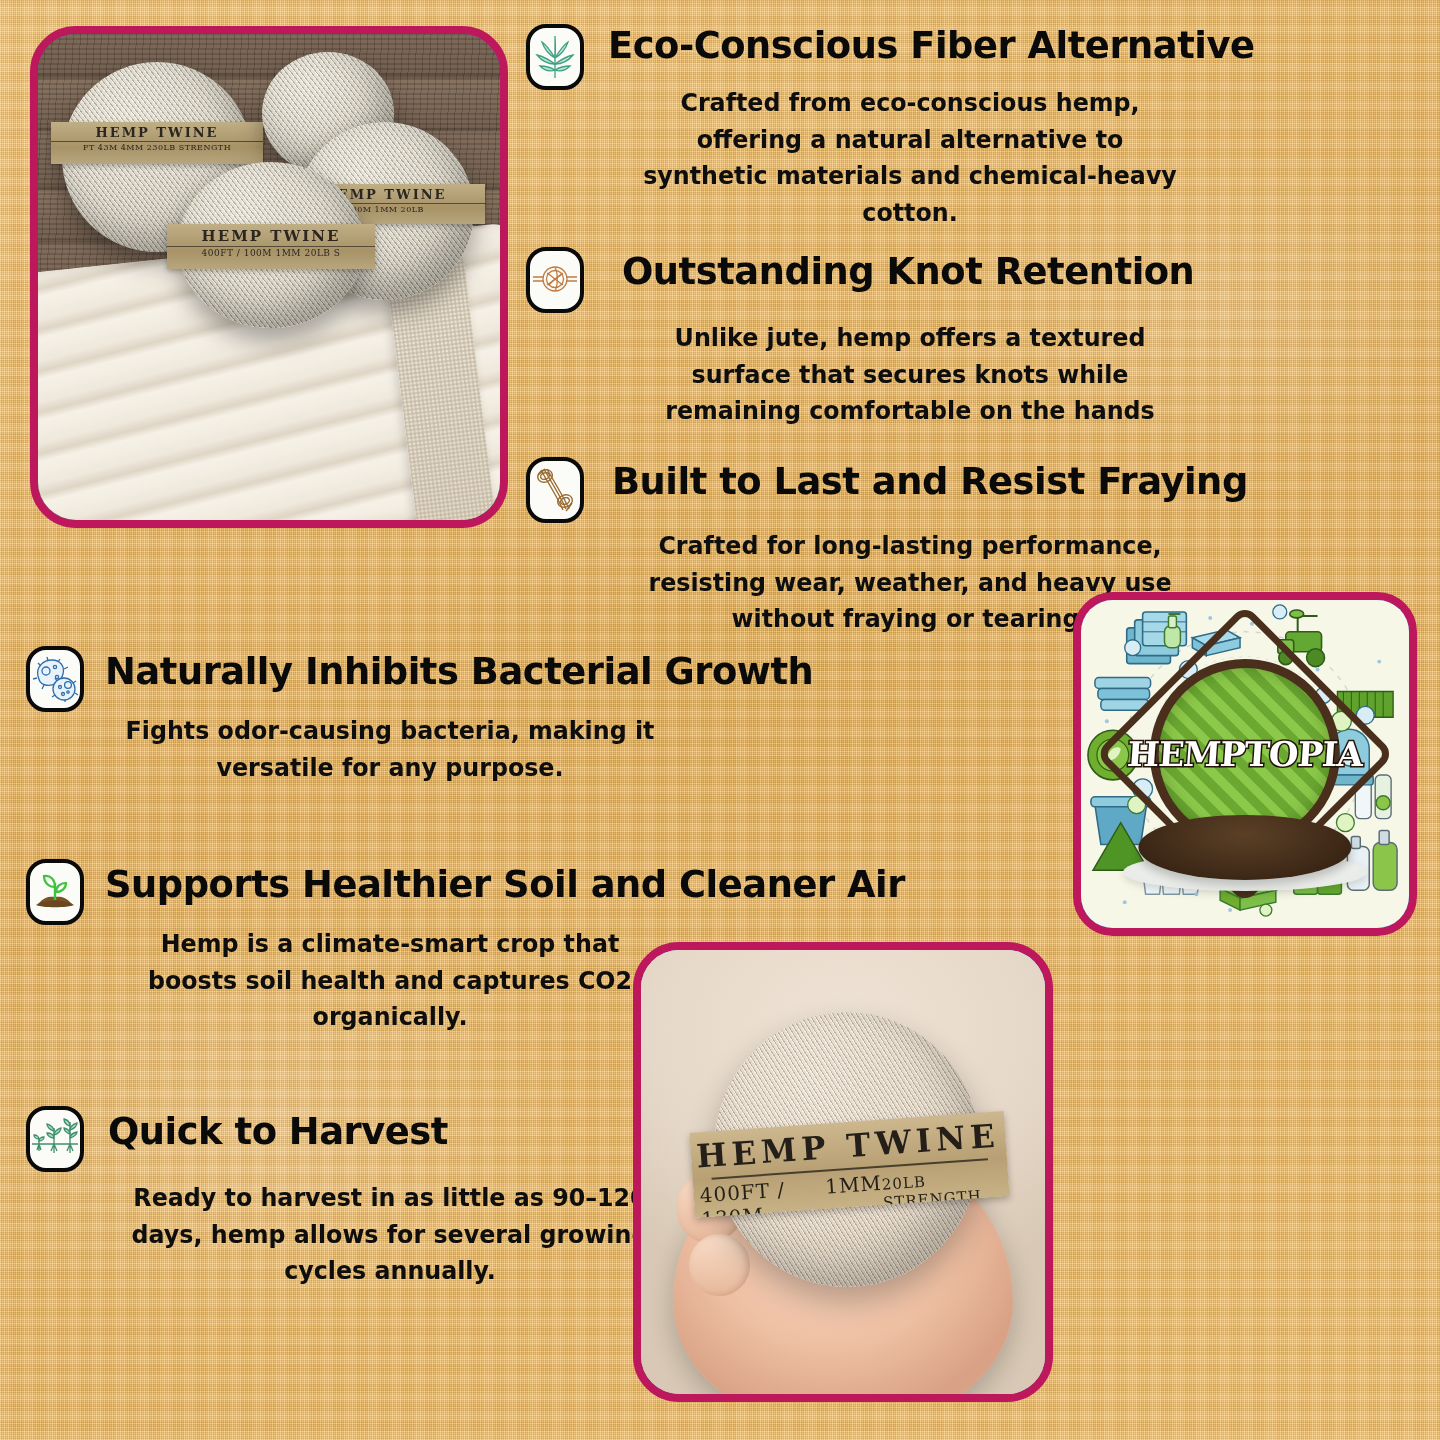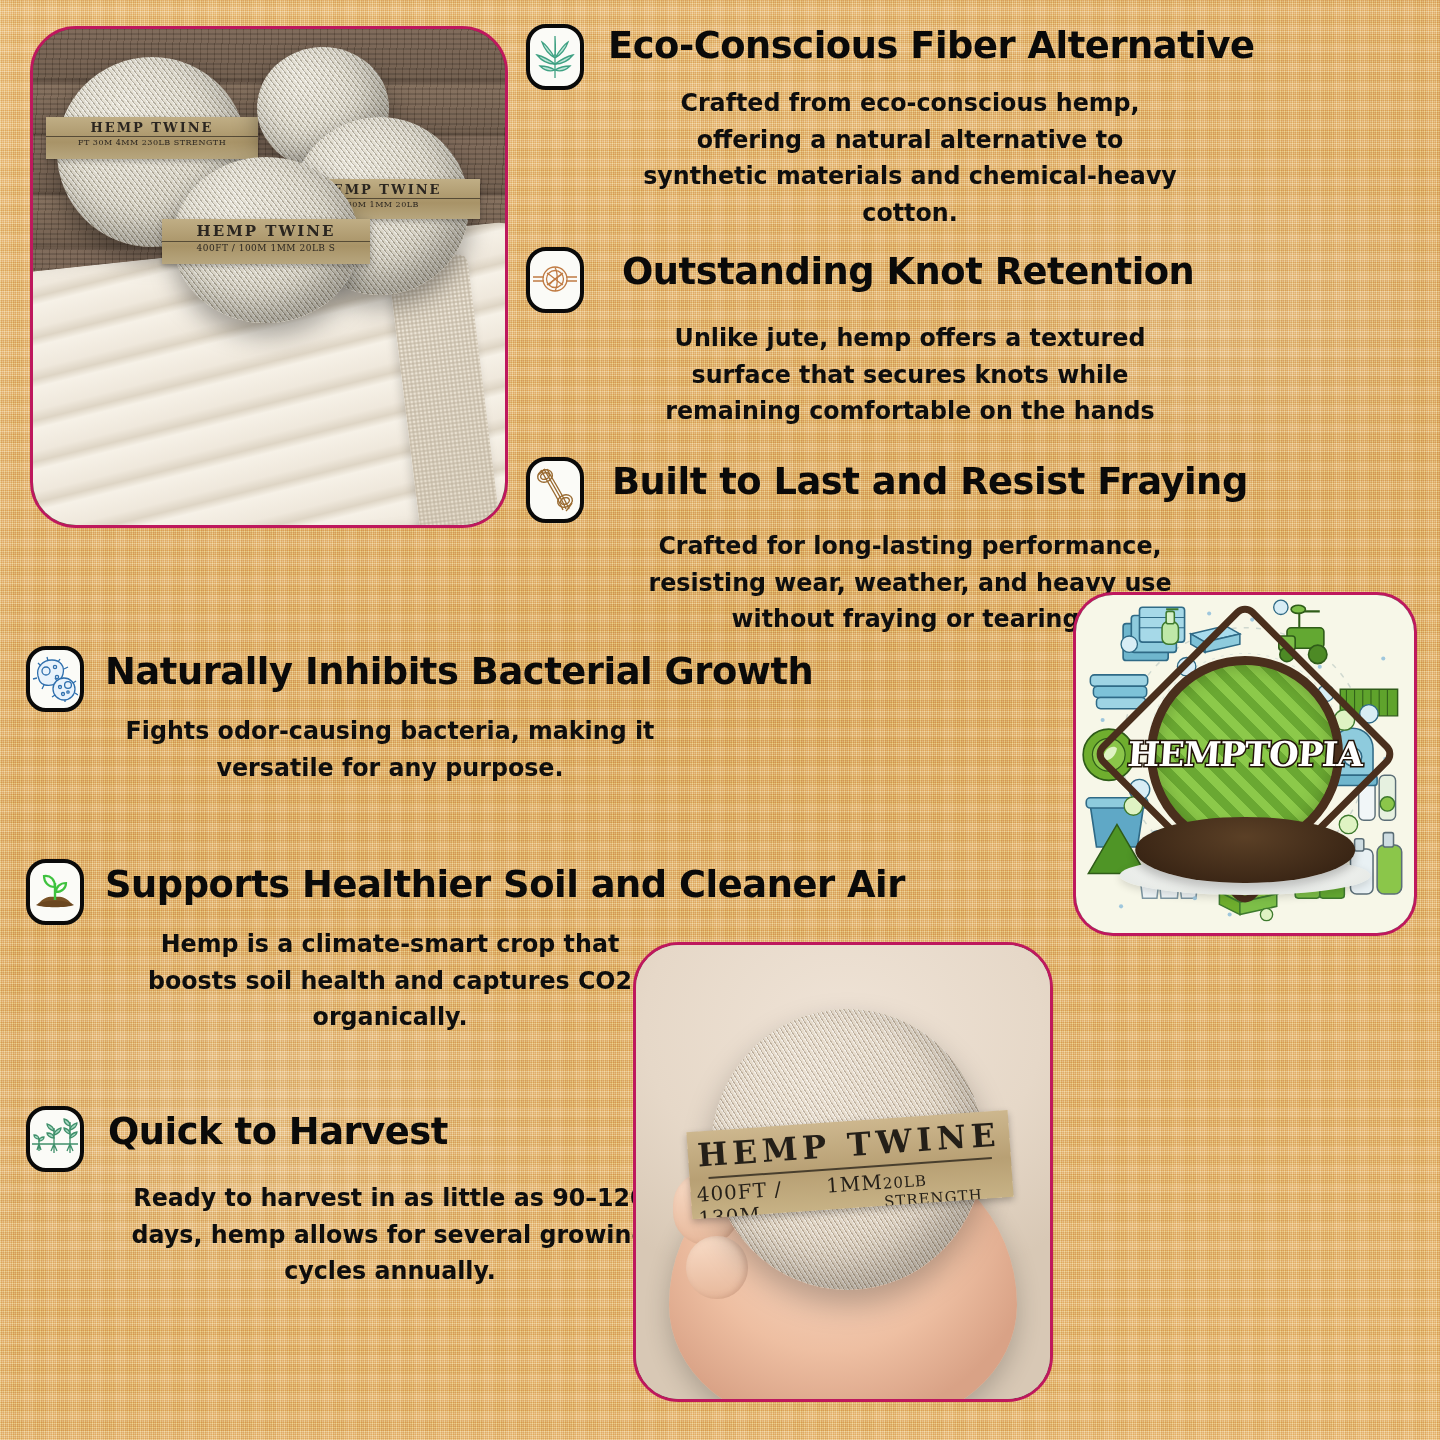--- a/index.html
+++ b/index.html
@@ -61,25 +61,25 @@
       radial-gradient(ellipse 480px 300px at 18% 78%, rgba(255,246,226,0.20), rgba(255,246,226,0) 70%),
       radial-gradient(ellipse 420px 260px at 84% 22%, rgba(255,246,226,0.16), rgba(255,246,226,0) 70%),
       radial-gradient(ellipse 520px 340px at 52% 46%, rgba(186,126,62,0.14), rgba(186,126,62,0) 72%),
       linear-gradient(160deg, #e2b075 0%, #d59f63 45%, #dfab6e 100%);
     background-blend-mode: overlay, overlay, normal, normal, normal, normal, normal, normal;
   }
 
   
   .photo-card {
     position: absolute;
-    border: 3px solid #be185d;
+    border: 8px solid #be185d;
     border-radius: 46px;
     overflow: hidden;
     box-sizing: border-box;
-    background: #404040;
+    background: #3b82f6;
   }
   .photo-inner { position: absolute; inset: 0; }
 
   
   #card-twine-balls { left: 30px; top: 26px; width: 478px; height: 502px; }
   .wood {
     position: absolute; inset: 0;
     background:
       repeating-linear-gradient(0deg,
         rgba(0,0,0,0.16) 0px, rgba(0,0,0,0.16) 2px,
@@ -315,21 +315,21 @@
 
   <div class="photo-card" id="card-twine-balls">
     <div class="photo-inner">
       <div class="wood"></div>
       <div class="canvas-cloth"></div>
       <div class="canvas-strap"></div>
 
       <div class="twine-ball" style="left:24px; top:28px; width:190px; height:190px;">
         <div class="twine-band" style="top:60px; height:38px; font-size:13px; padding-top:4px;">
           <span class="bt">HEMP TWINE</span>
-          <span class="bs" style="font-size:8px;">FT 30M   4MM   230LB STRENGTH</span>
+          <span class="bs" style="font-size:8px;">FT 43M   4MM   230LB STRENGTH</span>
         </div>
       </div>
 
       <div class="twine-ball" style="left:224px; top:18px; width:132px; height:122px;"></div>
 
       <div class="twine-ball" style="left:258px; top:88px; width:178px; height:178px;">
         <div class="twine-band" style="top:62px; height:36px; font-size:13px; padding-top:4px;">
           <span class="bt">HEMP TWINE</span>
           <span class="bs" style="font-size:8px;">130M   1MM   20LB</span>
         </div>

